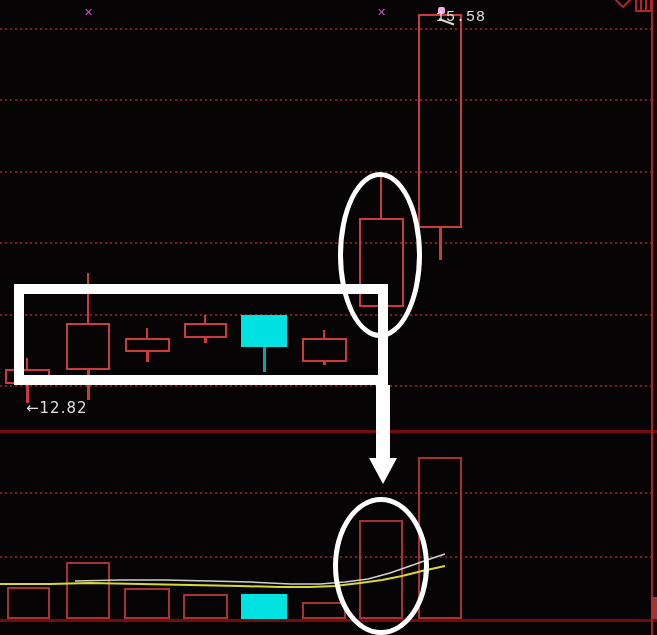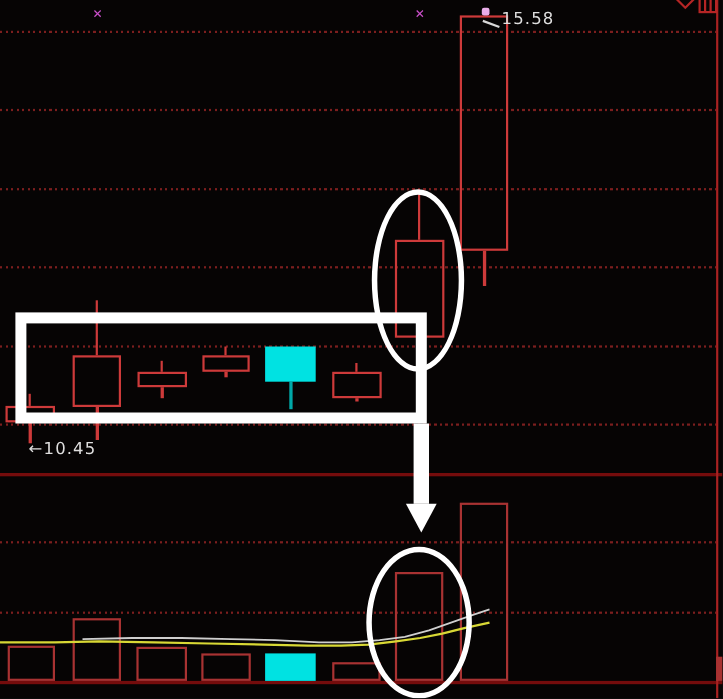--- a/index.html
+++ b/index.html
@@ -2,21 +2,21 @@
 <html><head>
 <meta charset="utf-8">
 <style>
   html,body{margin:0;padding:0;background:#101010;}
   #screenshot{
     position:relative;width:657px;height:635px;background:#060404;
     overflow:hidden;font-family:"DejaVu Sans",sans-serif;
   }
   #gfx{position:absolute;inset:0;}
   .price-label{position:absolute;color:#dedede;font-size:15px;line-height:1;letter-spacing:1px;}
-  .price-label.high{left:456px;top:10px;}
+  .price-label.high{left:436px;top:10px;font-family:Liberation Mono, monospace;}
   .price-label.low{left:26px;top:401px;}
   .label-pointer{position:absolute;left:440px;top:12px;width:16px;height:9px;
     border-bottom:2px solid #d8d8d8;transform:rotate(20deg);}
   .icon-diamond{position:absolute;left:617px;top:-6px;width:12px;height:12px;
     border:2px solid #b52525;transform:rotate(45deg);box-sizing:border-box;}
   .icon-panel{position:absolute;left:635px;top:-4px;width:17px;height:16px;
     border:2px solid #b52525;box-sizing:border-box;}
   .icon-panel i{position:absolute;top:0;bottom:0;width:2px;background:#b52525;}
   .icon-panel i.b1{left:3px;}
   .icon-panel i.b2{left:8px;}
@@ -82,14 +82,14 @@
     </div>
 
   <div class="icon-diamond"></div>
   <div class="icon-panel">
     <i class="b1"></i>
     <i class="b2"></i>
   </div>
 
   <span class="label-pointer"></span>
   <span class="price-label high">15.58</span>
-  <span class="price-label low"><span>←</span><span>10.45</span></span>
+  <span class="price-label low"><span>←</span><span>12.82</span></span>
 </div>
 
 </body></html>

